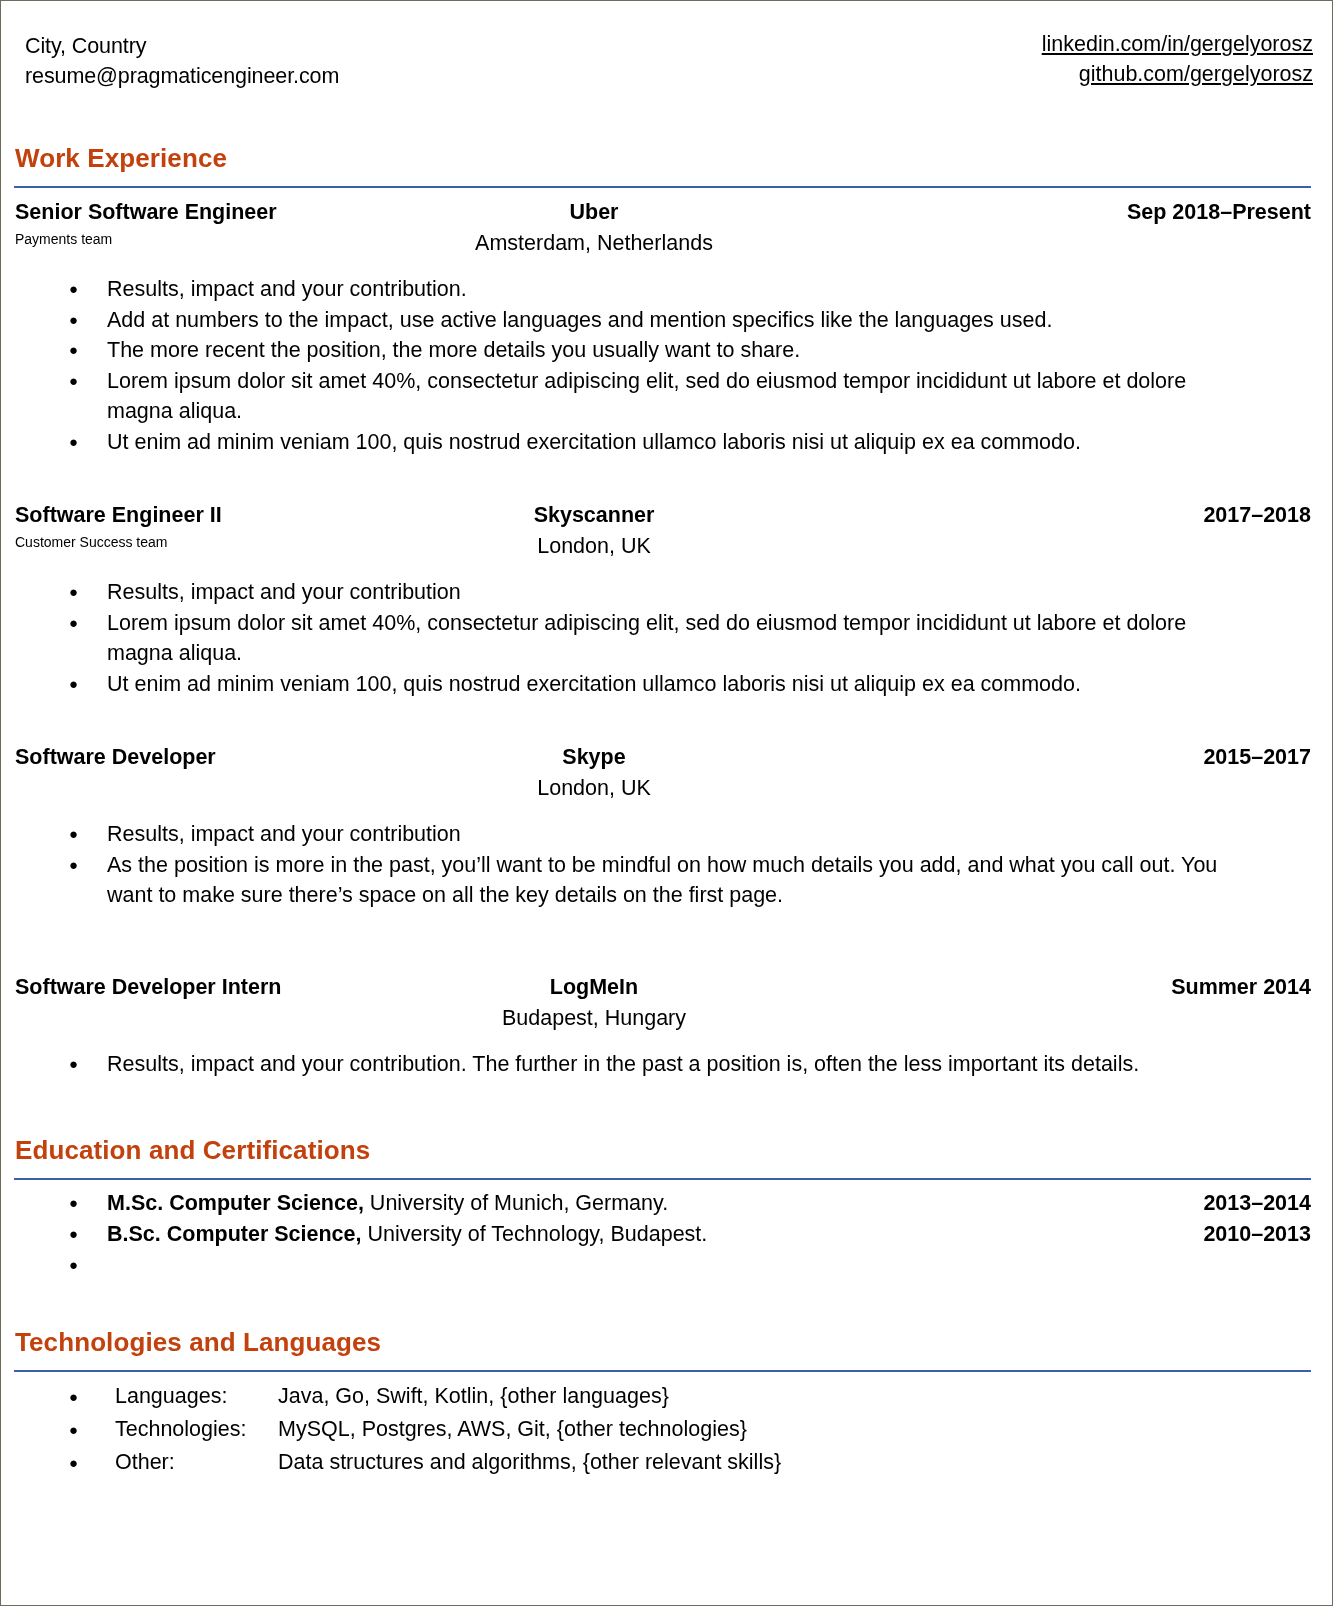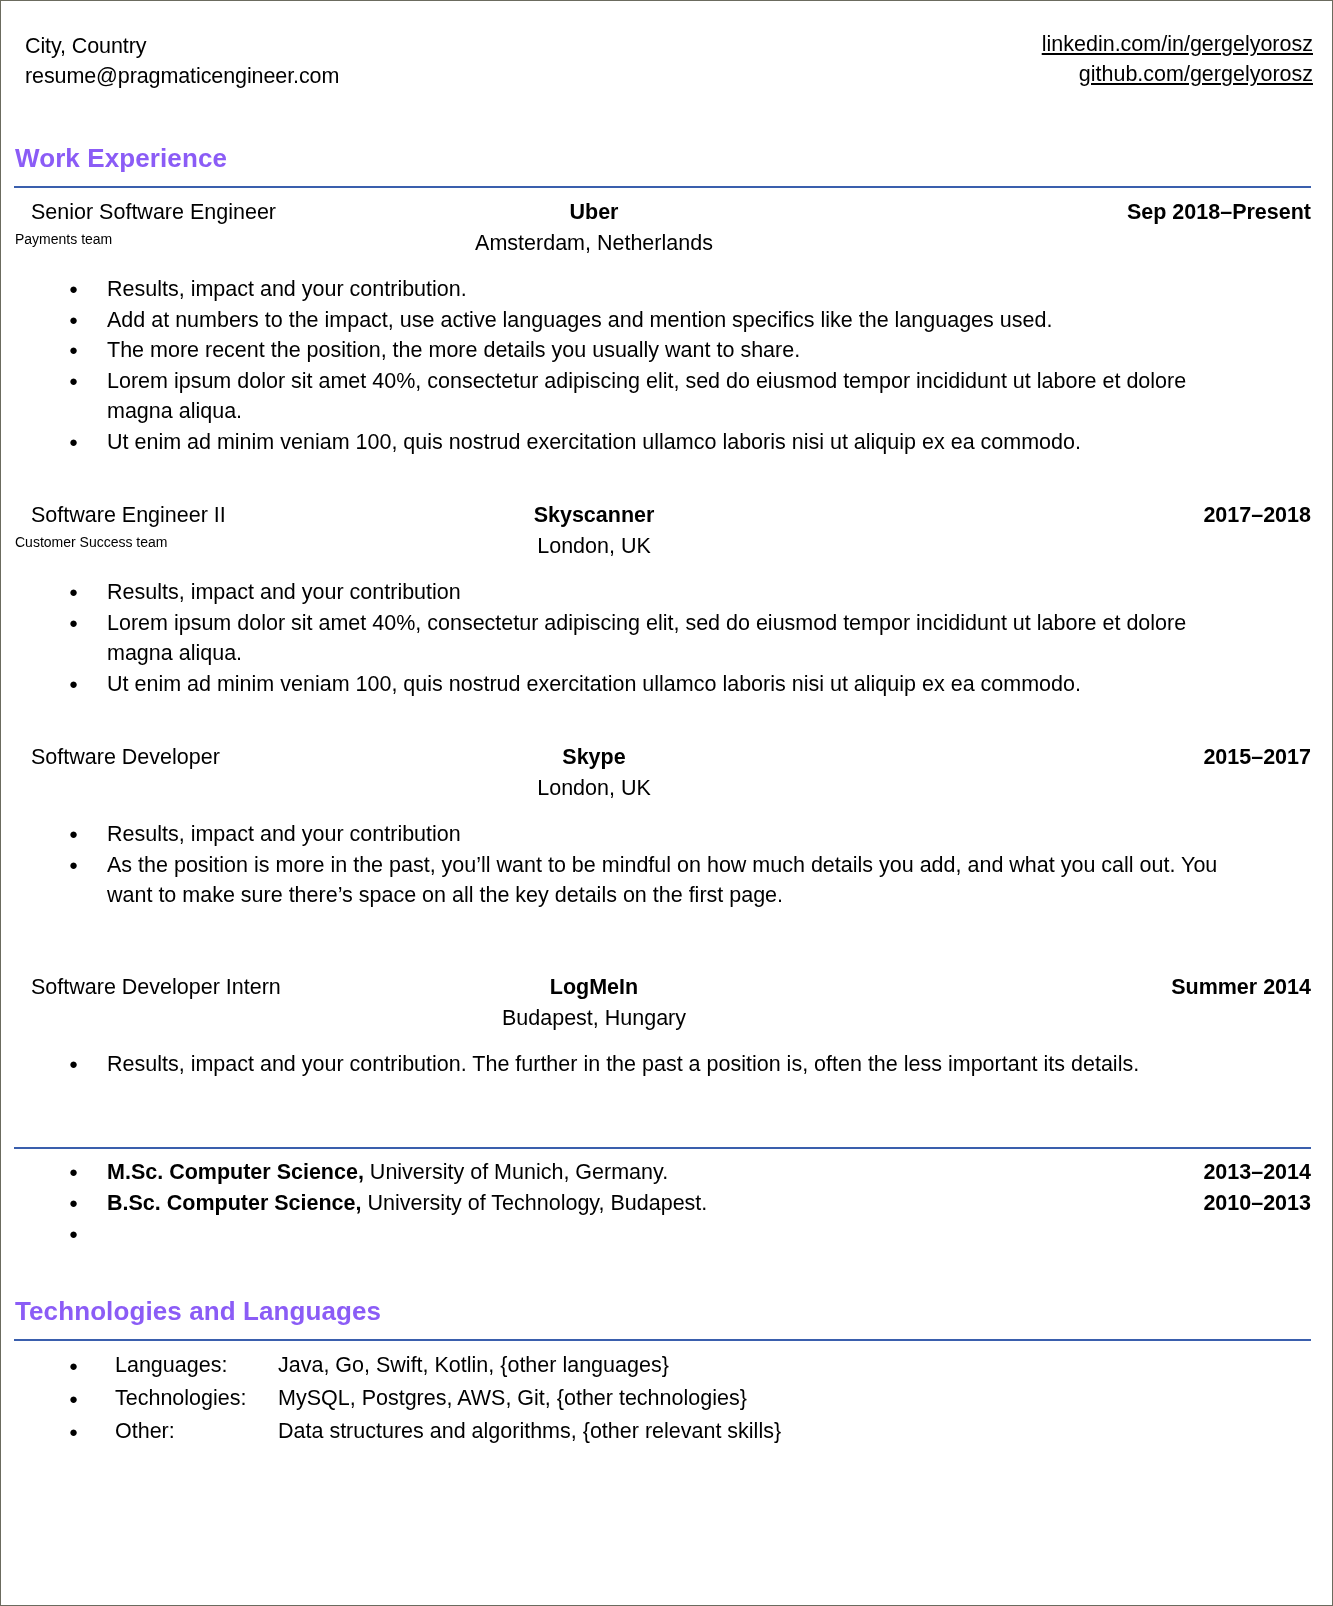--- a/index.html
+++ b/index.html
@@ -64,21 +64,21 @@
   }
   .hdr-right a {
     color: #000000;
     text-decoration: underline;
     text-underline-offset: 2px;
   }
 
   
   .section { margin-top: 0; }
   .section-title {
-    color: #8b5cf6;
+    color: #c2410c;
     font-size: 26px;
     font-weight: bold;
     letter-spacing: 0.1px;
     padding-left: 1px;
     margin: 0;
   }
   .section-rule {
     height: 0;
     border-top: 2px solid #3a5fad;
     margin-top: 12px;
@@ -89,23 +89,22 @@
   .job { position: relative; }
   .job-row {
     position: relative;
     height: 31px;
   }
   .job-role {
     position: absolute;
     left: 1px;
     top: 0;
     font-size: 21.5px;
-    font-weight: normal;
-    white-space: nowrap;
-    margin-left: 16px;
+    font-weight: bold;
+    white-space: nowrap;
   }
   .job-company {
     position: absolute;
     left: 0;
     width: 1160px;
     top: 0;
     text-align: center;
     font-size: 21.5px;
     font-weight: bold;
     white-space: nowrap;
@@ -317,20 +316,21 @@
         <div class="sp-12"></div>
         <ul class="bullets">
           <li>Results, impact and your contribution. The further in the past a position is, often the less important its details.</li>
         </ul>
       </div>
     </div>
 
     <div class="sp-56"></div>
 
     <div class="section">
+      <div class="section-title">Education and Certifications</div>
       <div class="section-rule"></div>
       <div class="sp-8"></div>
       <ul class="edu">
         <li><span class="edu-degree">M.Sc. Computer Science,</span><span class="edu-institution"> University of Munich, Germany.</span><span class="edu-years">2013–2014</span></li>
         <li><span class="edu-degree">B.Sc. Computer Science,</span><span class="edu-institution"> University of Technology, Budapest.</span><span class="edu-years">2010–2013</span></li>
         <li><span class="edu-degree"></span><span class="edu-institution"></span></li>
       </ul>
     </div>
 
     <div class="sp-46"></div>

